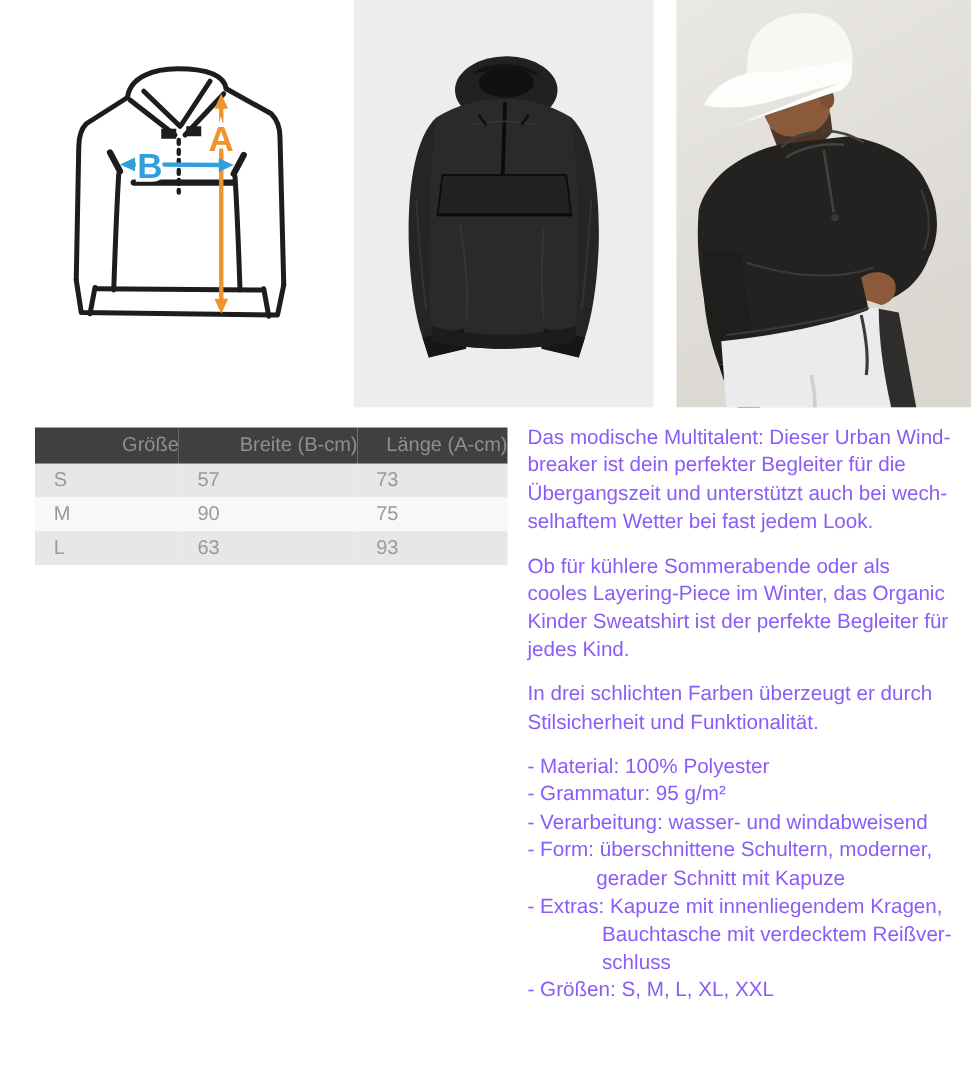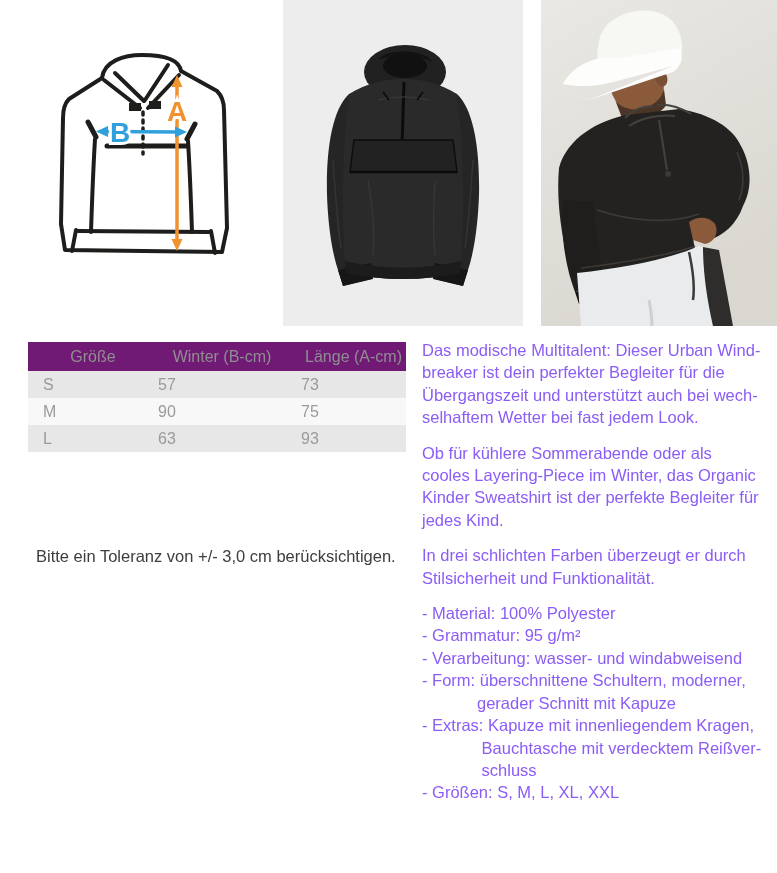--- a/index.html
+++ b/index.html
@@ -10,21 +10,21 @@
   
   .diagram{position:absolute;left:40px;top:42px;width:220px;height:240px;}
   .photo-flat{position:absolute;left:283px;top:0;width:240px;height:326px;}
   .photo-model{position:absolute;left:541px;top:0;width:236px;height:326px;}
   .diagram svg,.photo-flat svg,.photo-model svg{display:block;width:100%;height:100%;}
 
   
   table.size-table{position:absolute;left:28px;top:342px;width:378px;border-collapse:collapse;
        font-size:16px;table-layout:fixed;}
   table.size-table col.c1{width:115px;} table.size-table col.c2{width:143px;} table.size-table col.c3{width:120px;}
-  table.size-table th{font-weight:normal;text-align:center;color:#8f8f8f;background:#701a75;
+  table.size-table th{font-weight:normal;text-align:right;color:#8f8f8f;background:#404040;
        height:29px;padding:0 0 0 15px;}
   table.size-table td{color:#9a9a9a;height:27px;padding:0 0 0 15px;}
   table.size-table tr.odd td{background:#e7e7e7;}
   table.size-table tr.even td{background:#f8f8f8;}
 
   .tolerance{position:absolute;left:36px;top:547px;font-size:16.5px;color:#3d3d3d;}
 
   
   .description{position:absolute;left:422px;top:339px;width:352px;font-size:16.5px;
        line-height:22.4px;color:#8b5cf6;}
@@ -178,21 +178,21 @@
 
   <table class="size-table">
     <colgroup>
         <col class="c1">
         <col class="c2">
         <col class="c3">
       </colgroup>
     <thead>
       <tr>
         <th>Größe</th>
-        <th>Winter (B-cm)</th>
+        <th>Breite (B-cm)</th>
         <th>Länge (A-cm)</th>
       </tr>
     </thead>
     <tbody>
       <tr class="odd">
         <td>S</td>
         <td>57</td>
         <td>73</td>
       </tr>
       <tr class="even">
@@ -201,21 +201,20 @@
         <td>75</td>
       </tr>
       <tr class="odd">
         <td>L</td>
         <td>63</td>
         <td>93</td>
       </tr>
     </tbody>
   </table>
 
-  <div class="tolerance">Bitte ein Toleranz von +/- 3,0 cm berücksichtigen.</div>
 
   <div class="description">
     <div class="para">Das modische Multitalent: Dieser Urban Wind-
 breaker ist dein perfekter Begleiter für die
 Übergangszeit und unterstützt auch bei wech-
 selhaftem Wetter bei fast jedem Look.</div>
     <div class="para">Ob für kühlere Sommerabende oder als
 cooles Layering-Piece im Winter, das Organic
 Kinder Sweatshirt ist der perfekte Begleiter für
 jedes Kind.</div>

